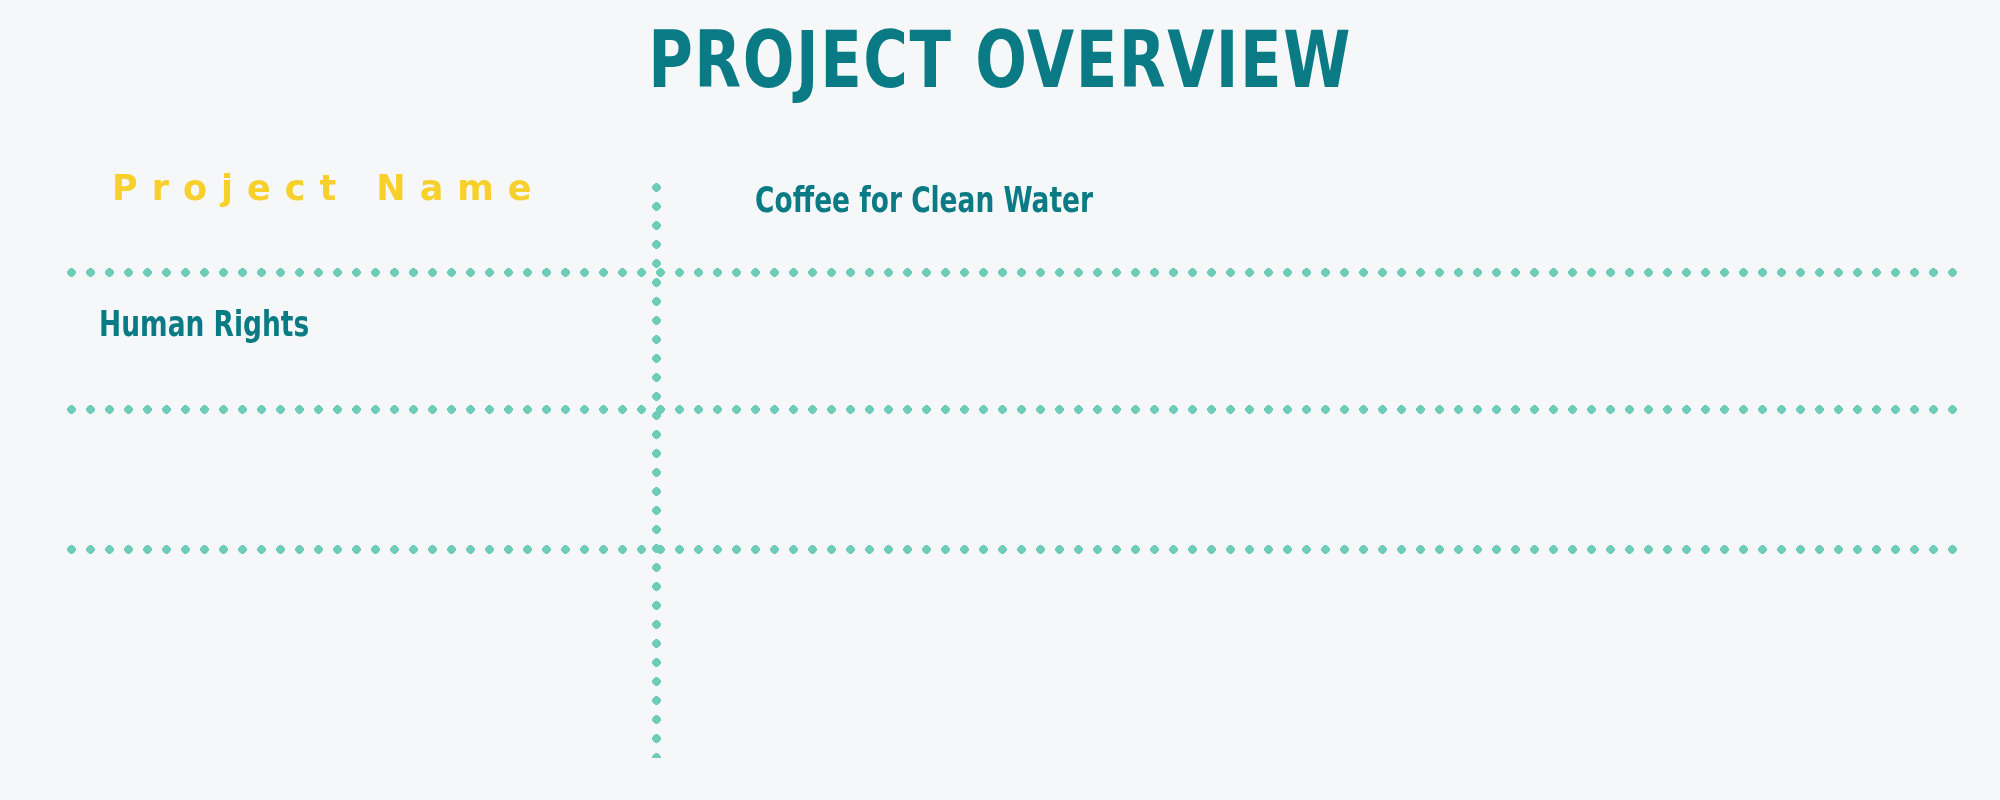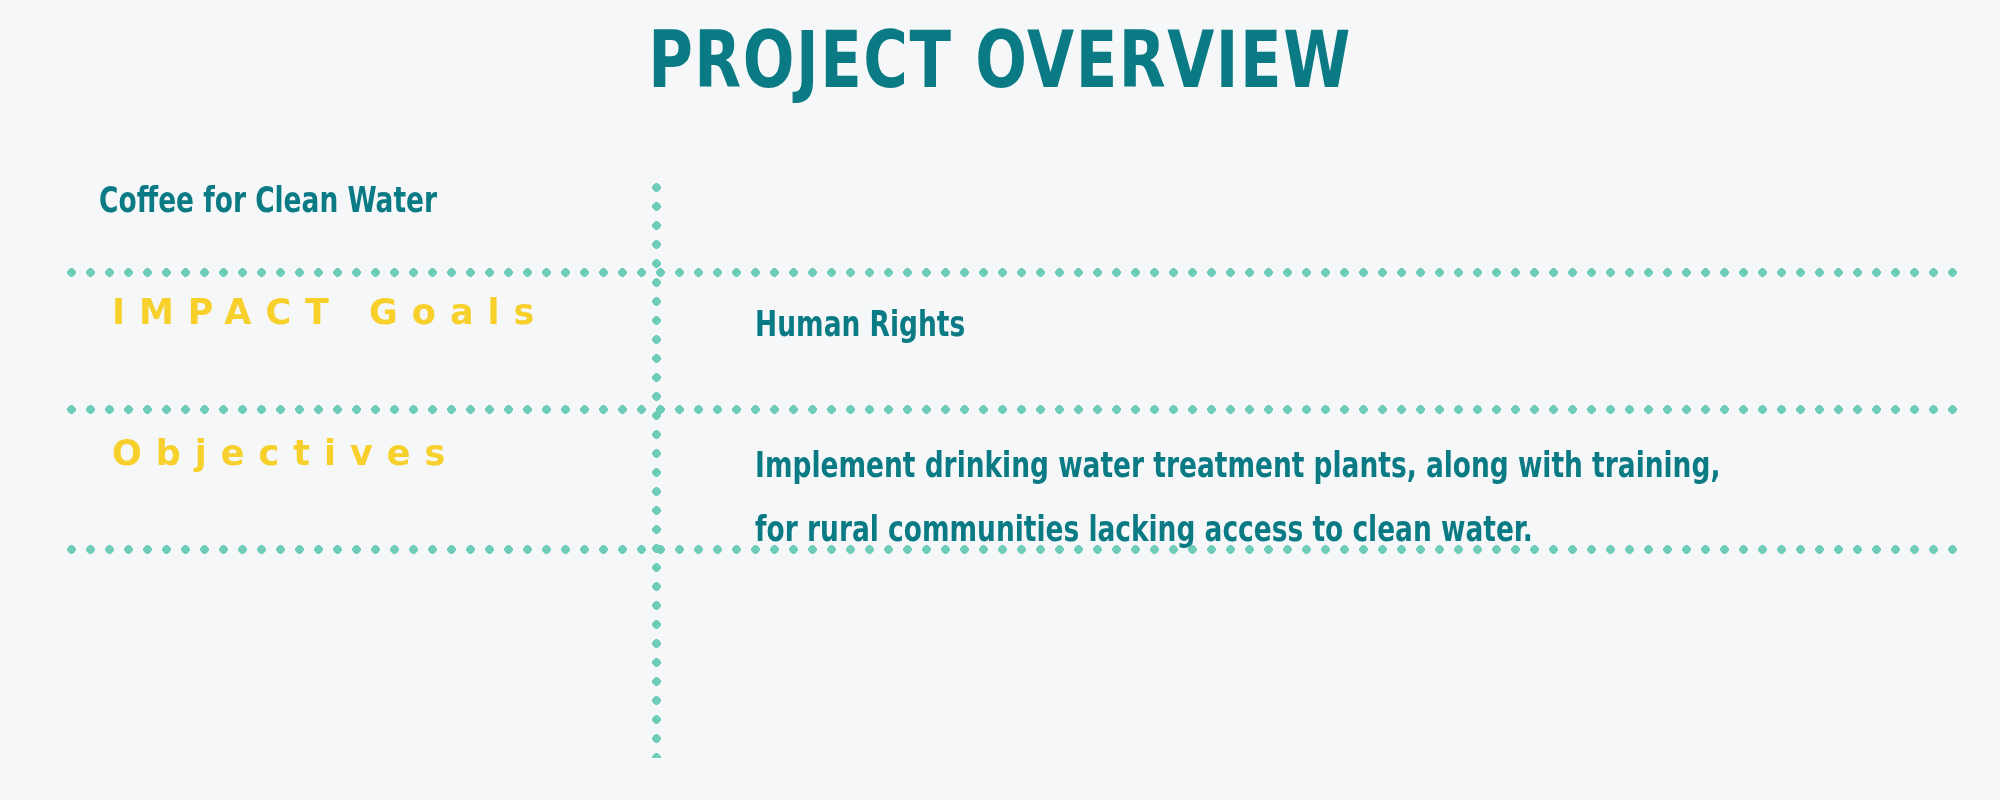--- a/index.html
+++ b/index.html
@@ -125,40 +125,33 @@
 </head>
 <body>
 
 <div class="slide">
 
   <div class="title">PROJECT OVERVIEW</div>
 
   <div class="table">
 
     <div class="row row-r0">
+      <div class="cell-label">Project Name</div>
       <div class="cell-value">
         <span class="value-line">Coffee for Clean Water</span>
       </div>
     </div>
 
     <div class="row row-r1">
-      <div class="cell-label">IMPACT Goals</div>
       <div class="cell-value">
         <span class="value-line">Human Rights</span>
       </div>
     </div>
 
 
-    <div class="row row-r3">
-      <div class="cell-label">Objectives</div>
-      <div class="cell-value">
-        <span class="value-line">Implement drinking water treatment plants, along with training,</span>
-        <span class="value-line">for rural communities lacking access to clean water.</span>
-      </div>
-    </div>
 
   </div>
 
   <div class="hdiv hdiv-0"></div>
   <div class="hdiv hdiv-1"></div>
   <div class="hdiv hdiv-2"></div>
 
   <div class="vdiv"></div>
 
 </div>

